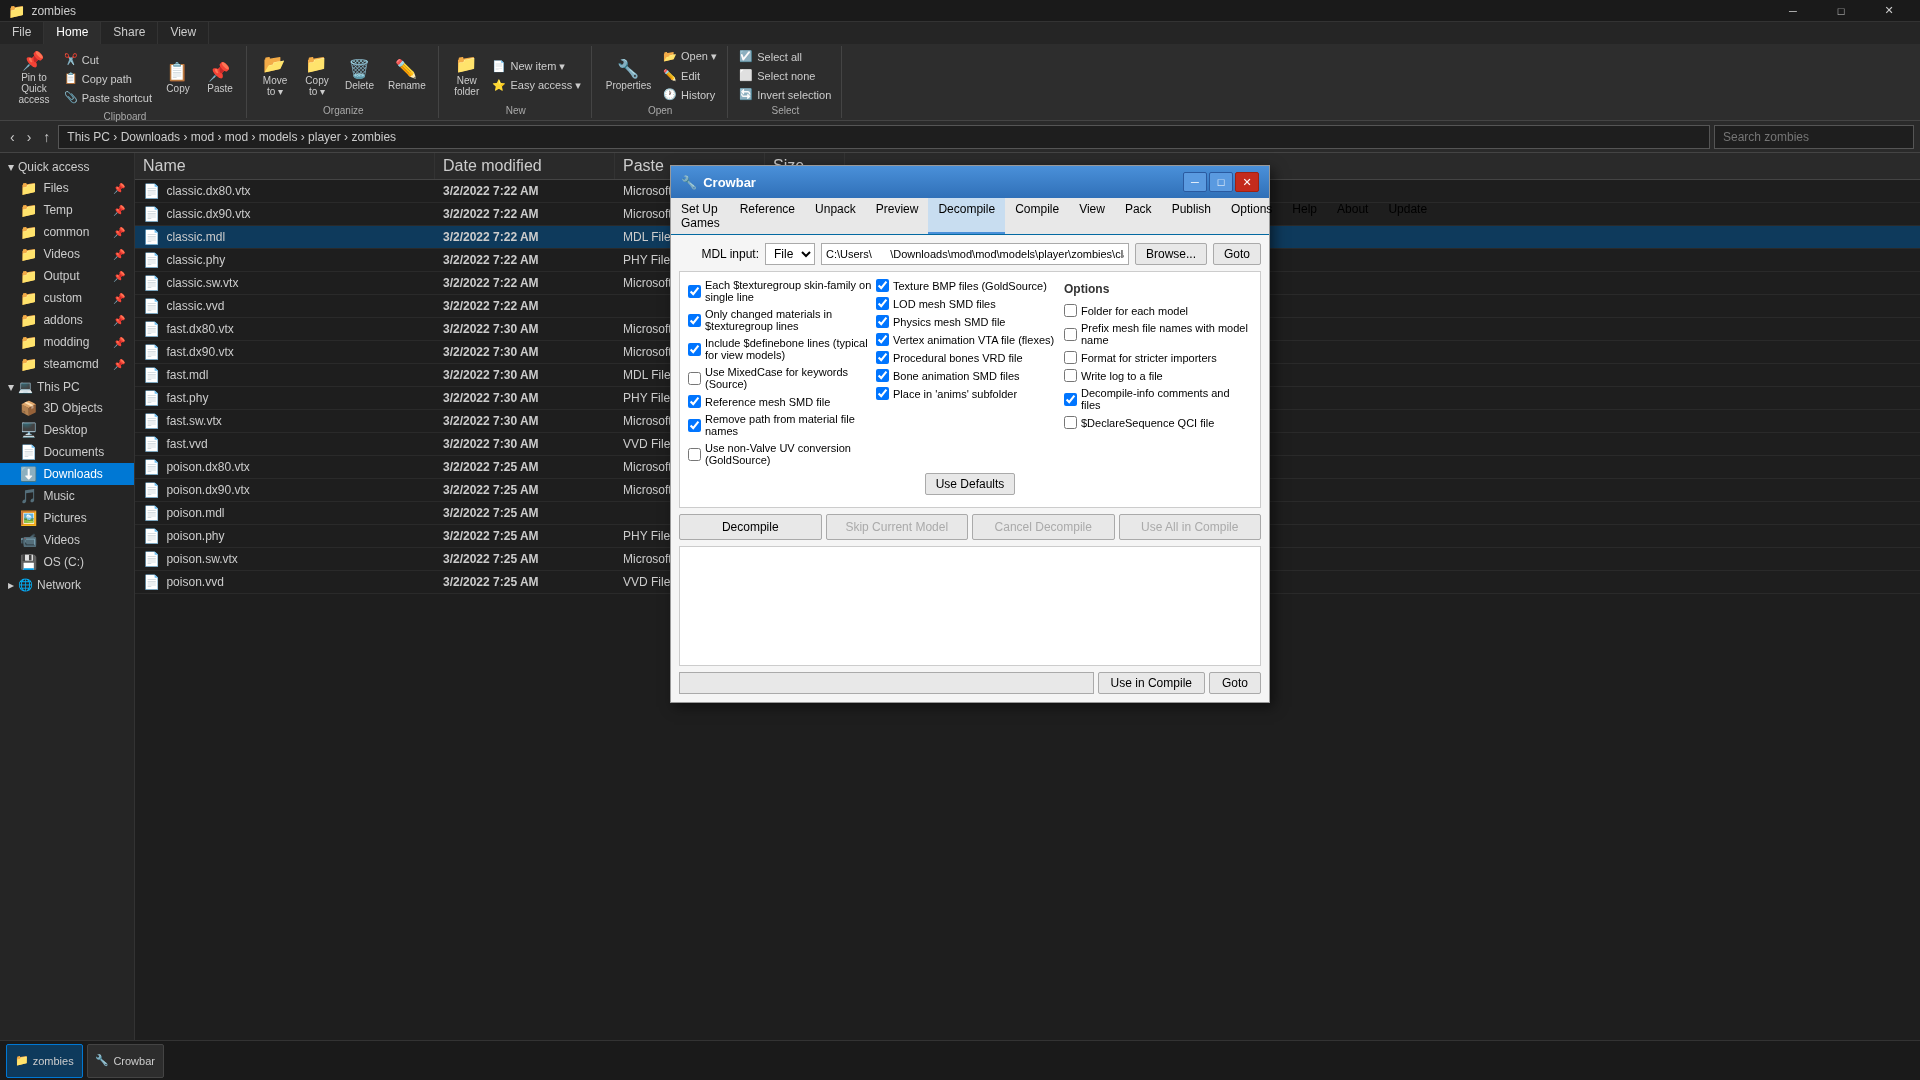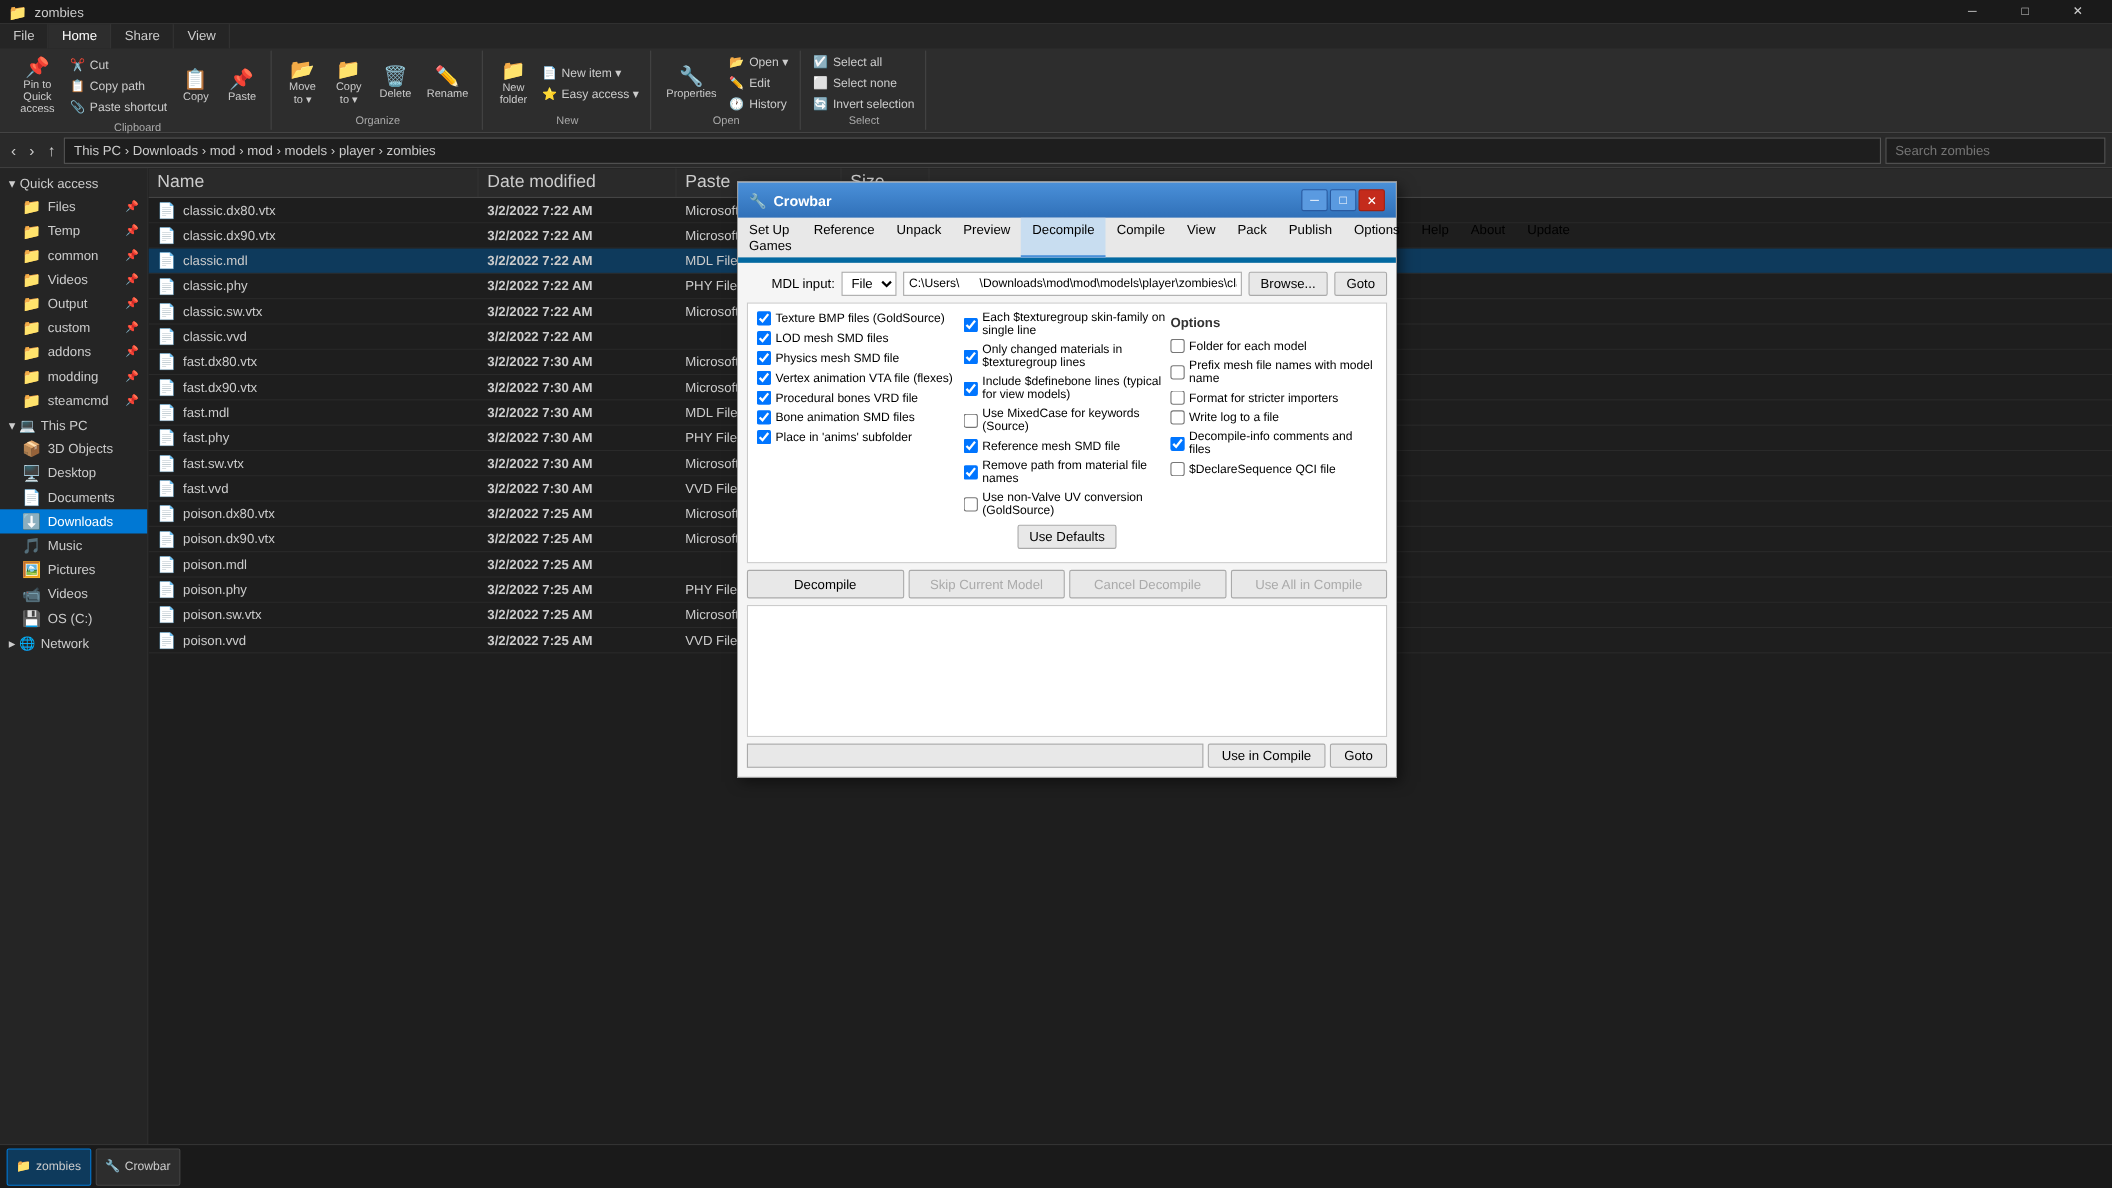--- a/index.html
+++ b/index.html
@@ -306,21 +306,21 @@
       display: flex;
       align-items: center;
       justify-content: center;
       border-radius: 2px;
     }
     .dialog-btn.close-btn { background: #c42b1c; border-color: #a02010; }
 
     #crowbar-menu {
       display: flex;
       background: #e8e8e8;
-      border-bottom: 5px solid #0369a1;
+      border-bottom: 1px solid #0369a1;
     }
     .crowbar-menu-item {
       padding: 4px 10px;
       cursor: pointer;
       font-size: 12px;
       color: #000;
     }
     .crowbar-menu-item.active { background: #c8ddf0; border-bottom: 2px solid #4a90d9; }
 
     #crowbar-body {
@@ -983,50 +983,20 @@
       <button class="form-btn">Browse...</button>
       <button class="form-btn">Goto</button>
     </div>
 
 
     <div id="recreate-files-section">
       <div class="recreate-cols">
         <div class="recreate-col">
           <label class="cb-row">
             <input type="checkbox" checked="" style="">
-            <span>Texture BMP files (GoldSource)</span>
-          </label>
-          <label class="cb-row">
-            <input type="checkbox" checked="" style="">
-            <span>LOD mesh SMD files</span>
-          </label>
-          <label class="cb-row">
-            <input type="checkbox" checked="" style="">
-            <span>Physics mesh SMD file</span>
-          </label>
-          <label class="cb-row">
-            <input type="checkbox" checked="" style="">
-            <span>Vertex animation VTA file (flexes)</span>
-          </label>
-          <label class="cb-row">
-            <input type="checkbox" checked="" style="">
-            <span>Procedural bones VRD file</span>
-          </label>
-          <label class="cb-row">
-            <input type="checkbox" checked="" style="">
-            <span>Bone animation SMD files</span>
-          </label>
-          <label class="cb-row">
-            <input type="checkbox" checked="" style="">
-            <span>Place in 'anims' subfolder</span>
-          </label>
-        </div>
-        <div class="recreate-col">
-          <label class="cb-row">
-            <input type="checkbox" checked="" style="">
             <span>Each $texturegroup skin-family on single line</span>
           </label>
           <label class="cb-row">
             <input type="checkbox" checked="" style="">
             <span>Only changed materials in $texturegroup lines</span>
           </label>
           <label class="cb-row">
             <input type="checkbox" checked="" style="">
             <span>Include $definebone lines (typical for view models)</span>
           </label>
@@ -1038,20 +1008,50 @@
             <input type="checkbox" checked="" style="">
             <span>Reference mesh SMD file</span>
           </label>
           <label class="cb-row">
             <input type="checkbox" checked="" style="">
             <span>Remove path from material file names</span>
           </label>
           <label class="cb-row">
             <input type="checkbox" style="">
             <span>Use non-Valve UV conversion (GoldSource)</span>
+          </label>
+        </div>
+        <div class="recreate-col">
+          <label class="cb-row">
+            <input type="checkbox" checked="" style="">
+            <span>Texture BMP files (GoldSource)</span>
+          </label>
+          <label class="cb-row">
+            <input type="checkbox" checked="" style="">
+            <span>LOD mesh SMD files</span>
+          </label>
+          <label class="cb-row">
+            <input type="checkbox" checked="" style="">
+            <span>Physics mesh SMD file</span>
+          </label>
+          <label class="cb-row">
+            <input type="checkbox" checked="" style="">
+            <span>Vertex animation VTA file (flexes)</span>
+          </label>
+          <label class="cb-row">
+            <input type="checkbox" checked="" style="">
+            <span>Procedural bones VRD file</span>
+          </label>
+          <label class="cb-row">
+            <input type="checkbox" checked="" style="">
+            <span>Bone animation SMD files</span>
+          </label>
+          <label class="cb-row">
+            <input type="checkbox" checked="" style="">
+            <span>Place in 'anims' subfolder</span>
           </label>
         </div>
         <div class="options-col">
           <div class="section-title">Options</div>
           <label class="cb-row">
             <input type="checkbox" style="">
             <span>Folder for each model</span>
           </label>
           <label class="cb-row">
             <input type="checkbox" style="">

